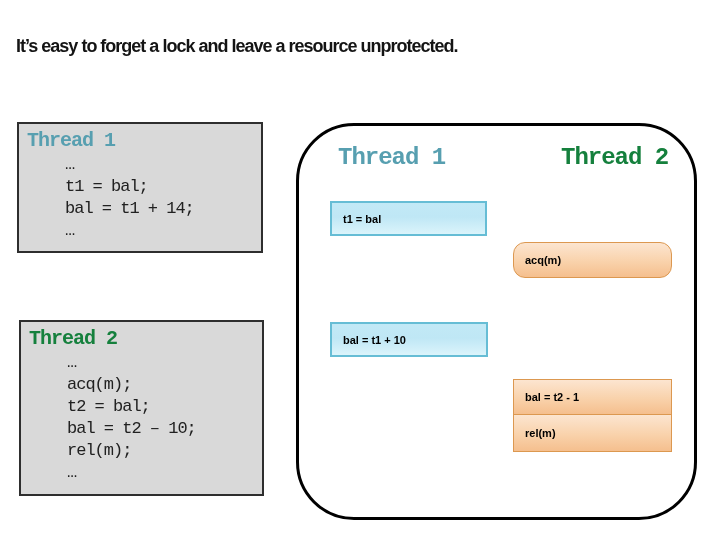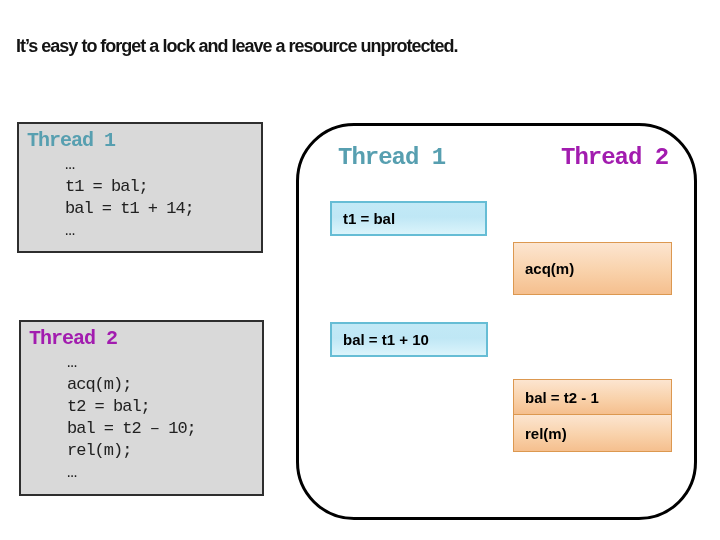--- a/index.html
+++ b/index.html
@@ -17,53 +17,53 @@
     position:absolute;background:#d9d9d9;border:2px solid #2e2e2e;
     box-sizing:border-box;font-family:"Liberation Mono",monospace;
   }
   .panel1{left:17px;top:122px;width:246px;height:131px;}
   .panel2{left:19px;top:320px;width:245px;height:176px;}
   .code-heading{
     font-weight:bold;font-size:20px;line-height:26px;padding:4px 0 0 8px;
     letter-spacing:-1px;white-space:nowrap;
   }
   .teal{color:#579fb0;}
-  .orange{color:#a21caf;}
+  .orange{color:#15803d;}
   .code-line{
     font-size:17px;line-height:22px;padding-left:46px;color:#212121;
     white-space:pre;letter-spacing:-1px;
   }
   
   .timeline{
     position:absolute;left:296px;top:123px;width:401px;height:397px;
     border:3px solid #000;border-radius:58px;box-sizing:border-box;
     background:#ffffff;
   }
   .col-heading{
     position:absolute;font-family:"Liberation Mono",monospace;
     font-weight:bold;font-size:24px;letter-spacing:-1px;white-space:nowrap;
   }
   .col-heading.c1{left:39px;top:18px;}
   .col-heading.c2{left:262px;top:18px;}
   .event{
     position:absolute;box-sizing:border-box;display:flex;align-items:center;
-    padding-left:11px;font-weight:bold;font-size:15px;color:#000;
+    padding-left:11px;font-weight:bold;font-size:11px;color:#000;
     white-space:nowrap;
     text-align:center;
   }
   .event.blue{
     background:linear-gradient(180deg,#c2e9f6 0%,#bfe7f5 45%,#dbf4fb 100%);
     border:2px solid #66bdd5;
   }
   .event.orangebox{
     background:linear-gradient(180deg,#fce5d0 0%,#f9d2ab 55%,#f5bf8e 100%);
     border:1.5px solid #dc9850;
   }
   .e1{left:31px;top:75px;width:157px;height:35px;}
-  .e2{left:214px;top:116px;width:159px;height:53px;}
+  .e2{left:214px;top:116px;width:159px;height:36px;border-radius:12px;}
   .e3{left:214px;top:151px;width:159px;height:36px;}
   .e4{left:31px;top:196px;width:158px;height:35px;}
   .e5{left:214px;top:253px;width:159px;height:36px;}
   .e6{left:214px;top:288px;width:159px;height:38px;}
 </style>
 </head>
 <body>
 
 <div>
 

